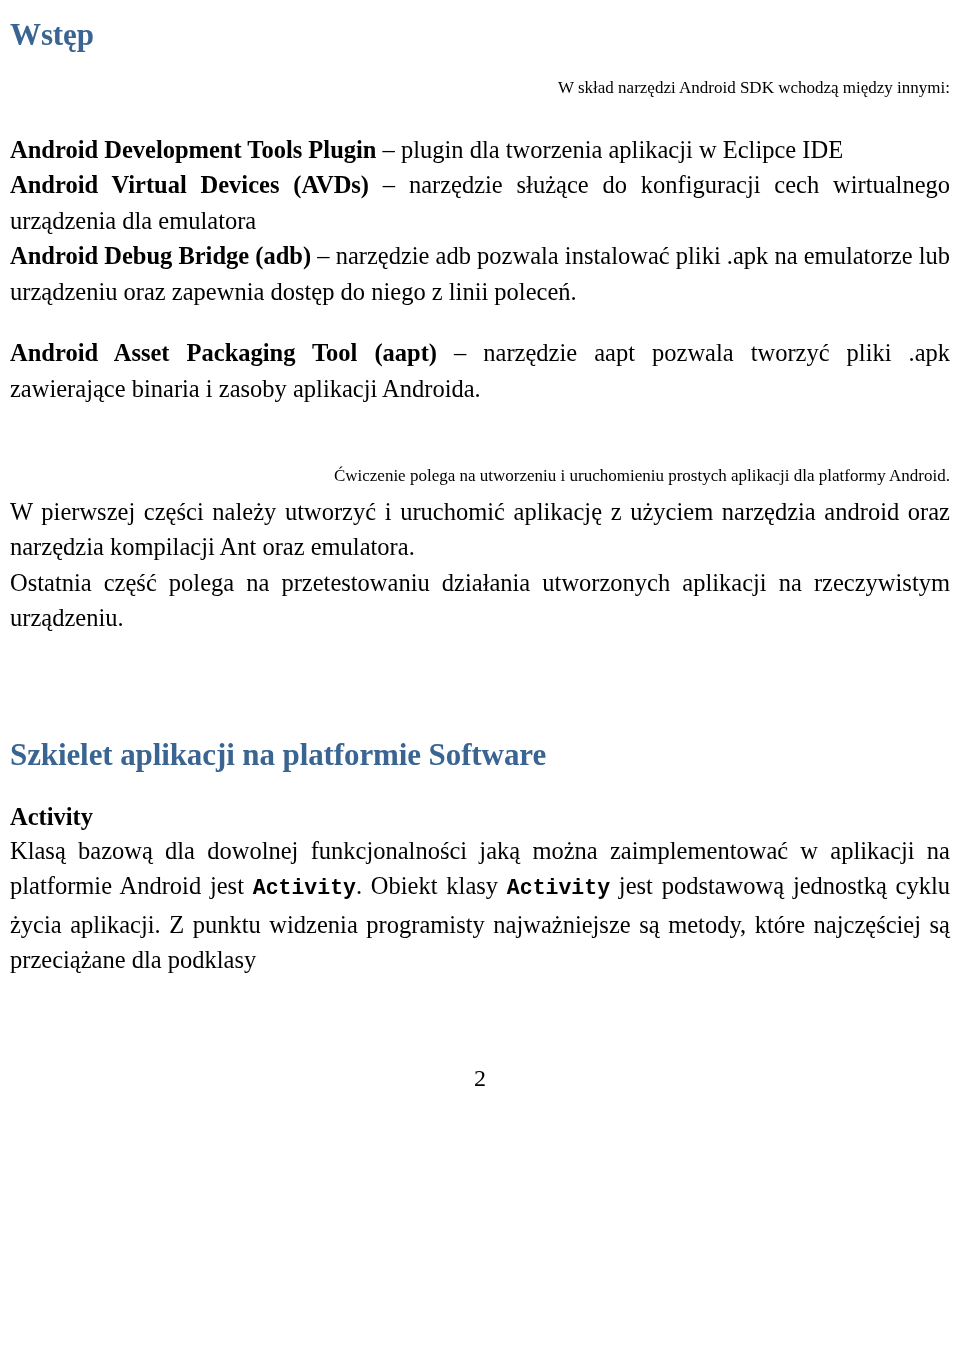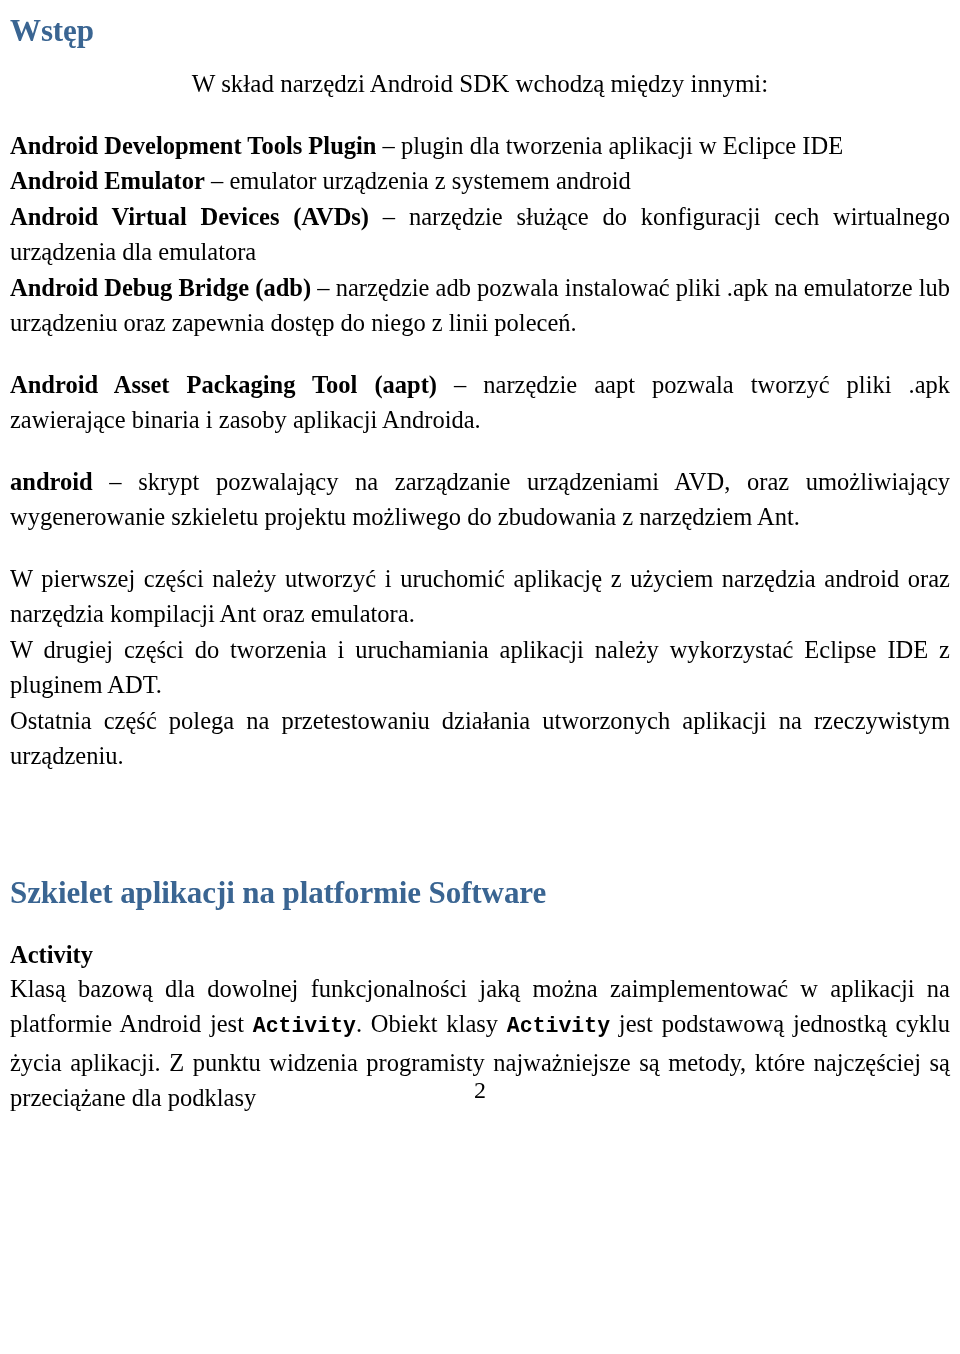--- a/index.html
+++ b/index.html
@@ -13,23 +13,22 @@
     height: 1354px;
     font-family: "Liberation Serif", "DejaVu Serif", serif;
     color: #000000;
     overflow: hidden;
     position: relative;
   }
   .page {
     width: 960px;
     height: 1098px;
     box-sizing: border-box;
-    padding: 0 10px 0 10px;
+    padding: 16px 10px 0 10px;
     position: relative;
-    margin-top: 12px;
   }
   h1.section-heading {
     font-family: "Liberation Serif", "DejaVu Serif", serif;
     font-weight: bold;
     font-size: 31px;
     line-height: 38px;
     color: #3A6592;
     margin: 0;
     padding: 0;
     letter-spacing: -0.1px;
@@ -42,25 +41,25 @@
     font-size: 24.5px;
     line-height: 35.5px;
     margin: 0;
     padding: 0;
     text-align: justify;
     text-justify: inter-word;
     -webkit-hyphens: none;
     hyphens: none;
   }
   p.nojust {
-    font-size: 25px;
+    font-size: 17px;
     line-height: 35.5px;
     margin: 0;
     padding: 0;
-    text-align: center;
+    text-align: right;
   }
   b, .b { font-weight: bold; }
   code, .code {
     font-family: "Liberation Mono", "DejaVu Sans Mono", monospace;
     font-size: 21.5px;
     font-weight: bold;
     letter-spacing: 0px;
   }
   h3.sub-heading {
     font-size: 24.5px;
@@ -93,37 +92,35 @@
   <div class="gap-after-h1"></div>
 
 
 
   <p class="nojust">W skład narzędzi Android SDK wchodzą między innymi:</p>
 
   <div class="gap-med"></div>
 
   <div class="deflist">
     <p class="body"><b>Android Development Tools Plugin</b><span> – </span><span>plugin dla tworzenia aplikacji w Eclipce IDE</span></p>
-    <p class="body"><b>Android Emulator</b><span> – </span><span>emulator urządzenia z systemem android</span></p>
     <p class="body"><b>Android Virtual Devices (AVDs)</b><span> – </span><span>narzędzie służące do konfiguracji cech wirtualnego urządzenia dla emulatora</span></p>
     <p class="body"><b>Android Debug Bridge (adb)</b><span> – </span><span>narzędzie adb pozwala instalować pliki .apk na emulatorze lub urządzeniu oraz zapewnia dostęp do niego z linii poleceń.</span></p>
   </div>
 
   <div class="gap-med"></div>
 
   <p class="body"><b>Android Asset Packaging Tool (aapt)</b><span> – </span><span>narzędzie aapt pozwala tworzyć pliki .apk zawierające binaria i zasoby aplikacji Androida.</span></p>
 
   <div class="gap-med"></div>
 
-  <p class="body"><b>android</b><span> – </span><span>skrypt pozwalający na zarządzanie urządzeniami AVD, oraz umożliwiający wygenerowanie szkieletu projektu możliwego do zbudowania z narzędziem Ant.</span></p>
 
   <div class="gap-med"></div>
 
+  <p class="nojust">Ćwiczenie polega na utworzeniu i uruchomieniu prostych aplikacji dla platformy Android.</p>
   <p class="body">W pierwszej części należy utworzyć i uruchomić aplikację z użyciem narzędzia android oraz narzędzia kompilacji Ant oraz emulatora.</p>
-  <p class="body">W drugiej części do tworzenia i uruchamiania aplikacji należy wykorzystać Eclipse IDE z pluginem ADT.</p>
   <p class="body">Ostatnia część polega na przetestowaniu działania utworzonych aplikacji na rzeczywistym urządzeniu.</p>
 
   <div class="gap-large"></div>
 
   <h1 class="section-heading">Szkielet aplikacji na platformie Software</h1>
 
   <div class="gap-med"></div>
 
   <h3 class="sub-heading">Activity</h3>
 

